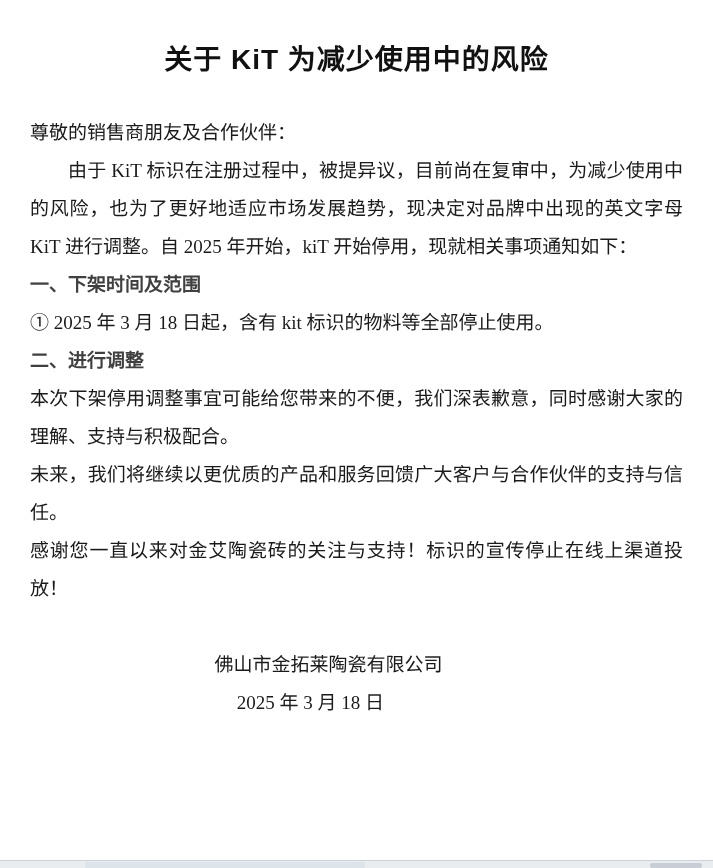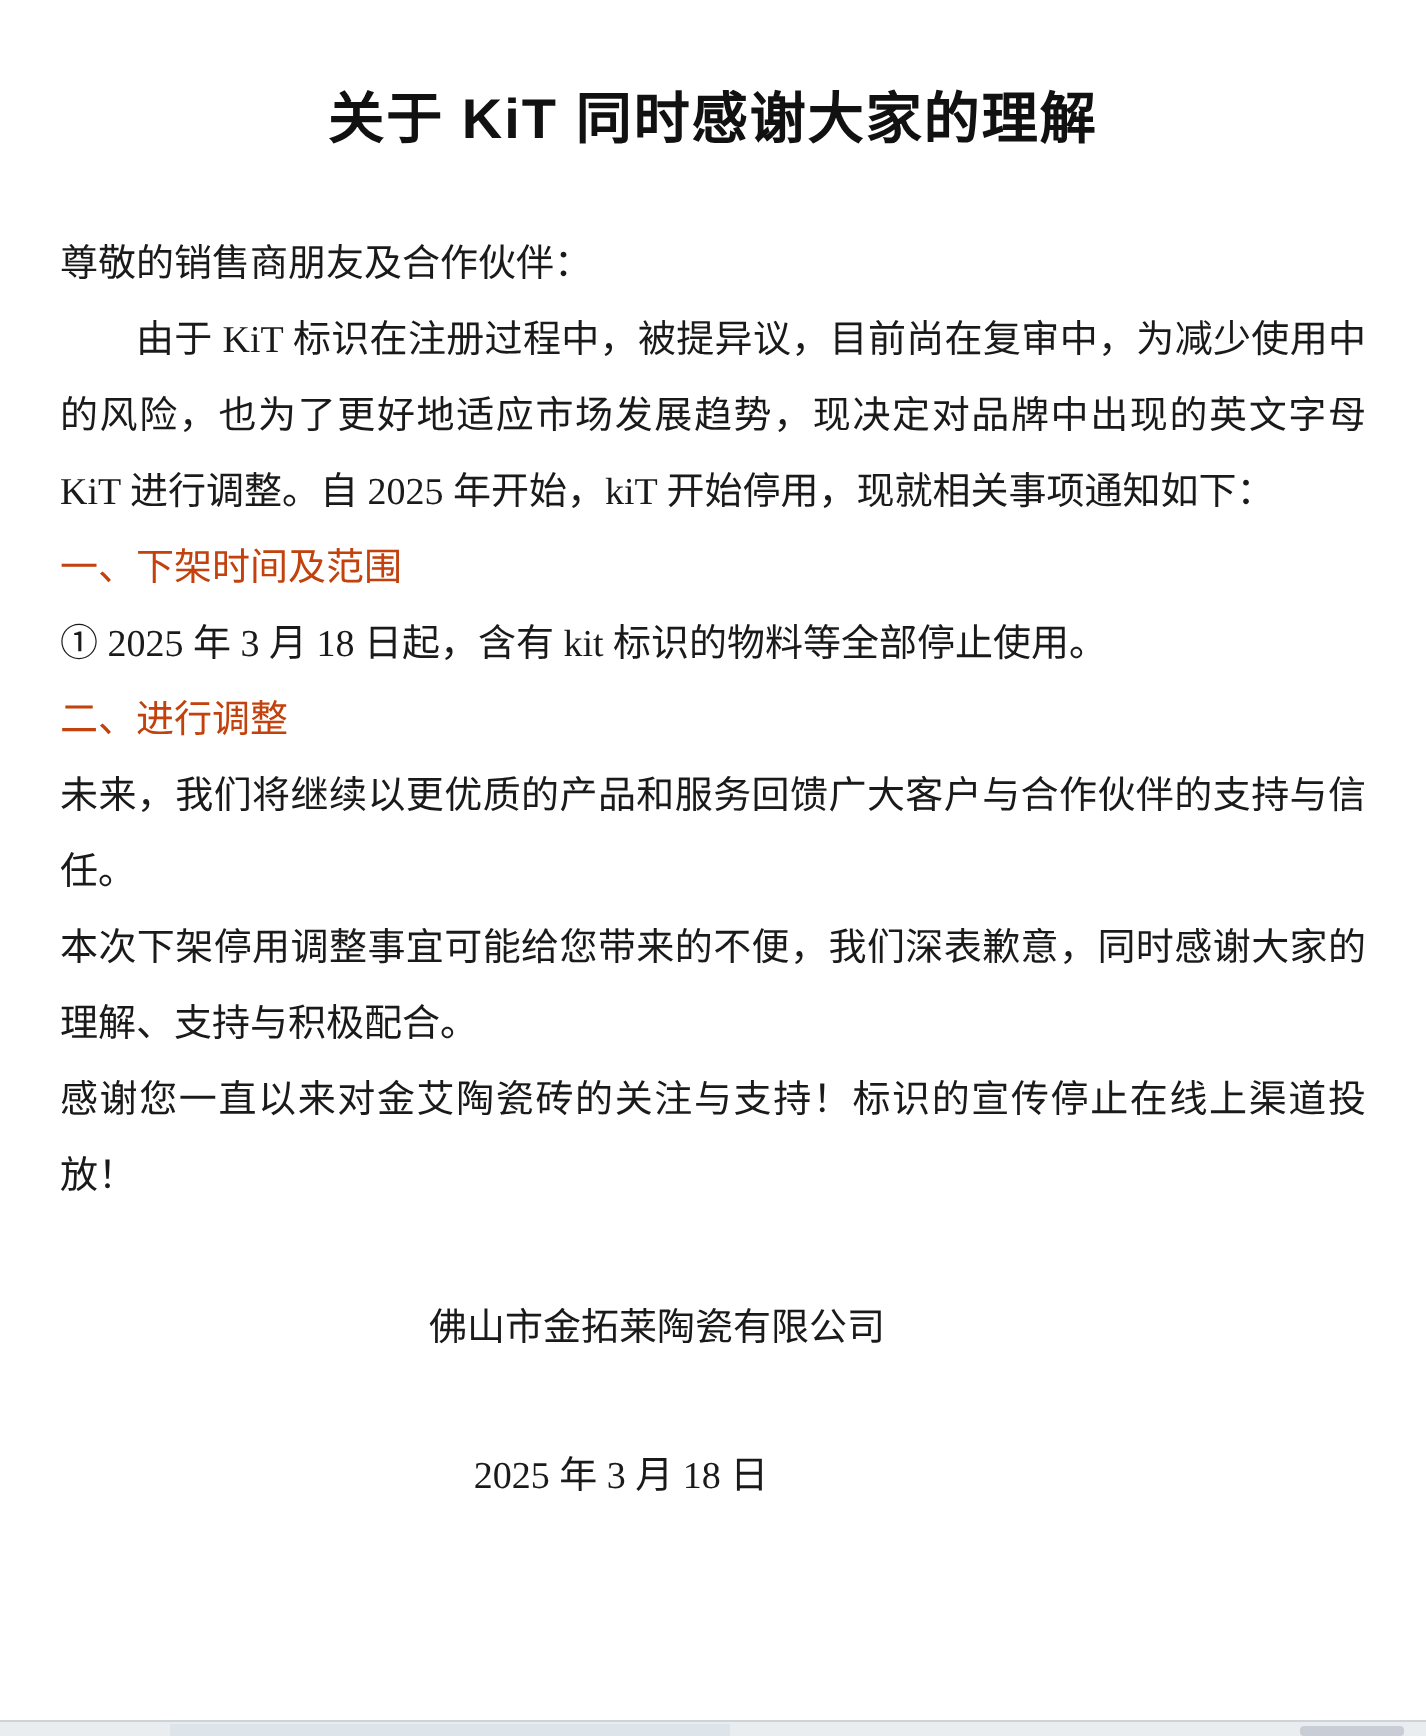--- a/index.html
+++ b/index.html
@@ -33,34 +33,34 @@
     margin-top: 36px;
     font-size: 19px;
     line-height: 38px;
     text-align: justify;
   }
   .doc-body p { margin: 0; }
   .heading {
     margin: 0;
     font-size: 19px;
     line-height: 38px;
-    font-weight: normal;
+    font-weight: bold;
     font-family: "Liberation Sans", "DejaVu Sans", sans-serif;
-    color: #c2410c;
+    color: #404040;
     text-align: left;
   }
   .indent { text-indent: 2em; }
   .signature {
     margin-top: 38px;
     text-align: center;
     line-height: 38px;
     font-size: 19px;
   }
   .signature .company { padding-right: 56px; }
-  .signature .date    { padding-right: 92px; margin-top: 36px; }
+  .signature .date    { padding-right: 92px; }
   .bottom-bar {
     position: absolute;
     left: 0; right: 0; bottom: 0;
     height: 8px;
     background: #e9edf0;
     border-top: 1px solid #ccd3da;
     box-sizing: border-box;
   }
   .bottom-bar .band {
     position: absolute;
@@ -78,39 +78,39 @@
     height: 5px;
     border-radius: 2px;
     background: #c9ced6;
   }
 </style>
 </head>
 <body>
 
 <div class="page">
 
-  <h1 class="doc-title">关于 KiT 同时感谢大家的理解</h1>
+  <h1 class="doc-title">关于 KiT 为减少使用中的风险</h1>
 
   <div class="doc-body">
 
     <p>尊敬的销售商朋友及合作伙伴：</p>
 
     <p class="indent">由于 KiT 标识在注册过程中，被提异议，目前尚在复审中，为减少使用中的风险，也为了更好地适应市场发展趋势，现决定对品牌中出现的英文字母 KiT 进行调整。自 2025 年开始，kiT 开始停用，现就相关事项通知如下：</p>
 
     <p class="heading">一、下架时间及范围</p>
 
     <p>① 2025 年 3 月 18 日起，含有 kit 标识的物料等全部停止使用。</p>
 
 
     <p class="heading">二、进行调整</p>
 
 
+    <p>本次下架停用调整事宜可能给您带来的不便，我们深表歉意，同时感谢大家的理解、支持与积极配合。</p>
+
     <p>未来，我们将继续以更优质的产品和服务回馈广大客户与合作伙伴的支持与信任。</p>
-
-    <p>本次下架停用调整事宜可能给您带来的不便，我们深表歉意，同时感谢大家的理解、支持与积极配合。</p>
 
     <p>感谢您一直以来对金艾陶瓷砖的关注与支持！标识的宣传停止在线上渠道投放！</p>
 
     <div class="signature">
       <p class="company">佛山市金拓莱陶瓷有限公司</p>
       <p class="date">2025 年 3 月 18 日</p>
     </div>
 
   </div>
 </div>

